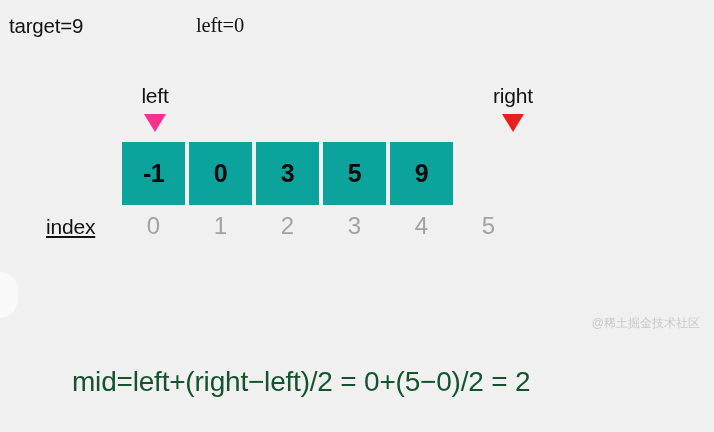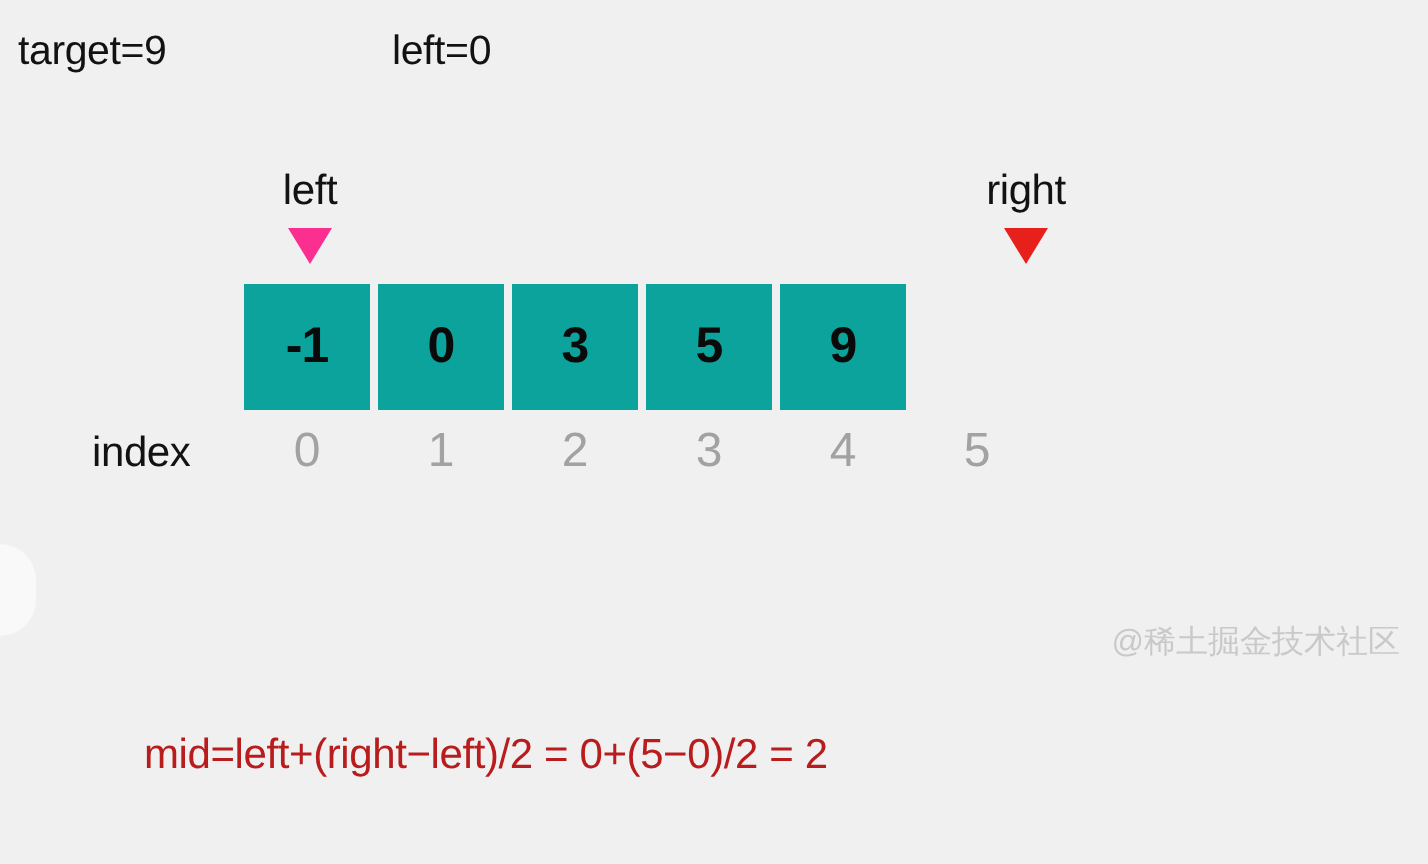--- a/index.html
+++ b/index.html
@@ -46,21 +46,21 @@
   }
   .hdr {
     position: absolute;
     top: 0;
     font-size: 20.5px;
     color: #121212;
     white-space: nowrap;
     letter-spacing: -0.2px;
   }
   .hdr-target { left: 9px; }
-  .hdr-left   { left: 196px; }
+  .hdr-left   { left: 196px; font-family: Liberation Serif, serif; }
   .hdr-right  { left: 327px; }
 
   
   .ptr {
     position: absolute;
     width: 120px;
     text-align: center;
   }
   .ptr-label {
     font-size: 21px;
@@ -103,52 +103,53 @@
   }
 
   
   .index-label {
     position: absolute;
     left: 46px;
     top: 215px;
     font-size: 21px;
     color: #121212;
     letter-spacing: -0.2px;
+    text-decoration: underline;
   }
   .index-row {
     position: absolute;
     left: 122px;
     top: 212px;
     display: flex;
     gap: 4px;
   }
   .index-cell {
     width: 63px;
     text-align: center;
     font-size: 24px;
     color: #a2a2a2;
   }
 
   
   .formula {
     position: absolute;
     left: 72px;
     top: 366px;
-    font-size: 21px;
-    color: #b91c1c;
+    font-size: 28px;
+    color: #14532d;
     white-space: nowrap;
     letter-spacing: -0.2px;
   }
 
   
   .watermark {
     position: absolute;
     right: 14px;
     bottom: 8px;
-    font-size: 16px;
+    font-size: 12px;
     color: #c9c9c9;
     white-space: nowrap;
   }
 </style>
 </head>
 <body>
 
 <div id="stage">
 
   <div class="edge-blob"></div>

